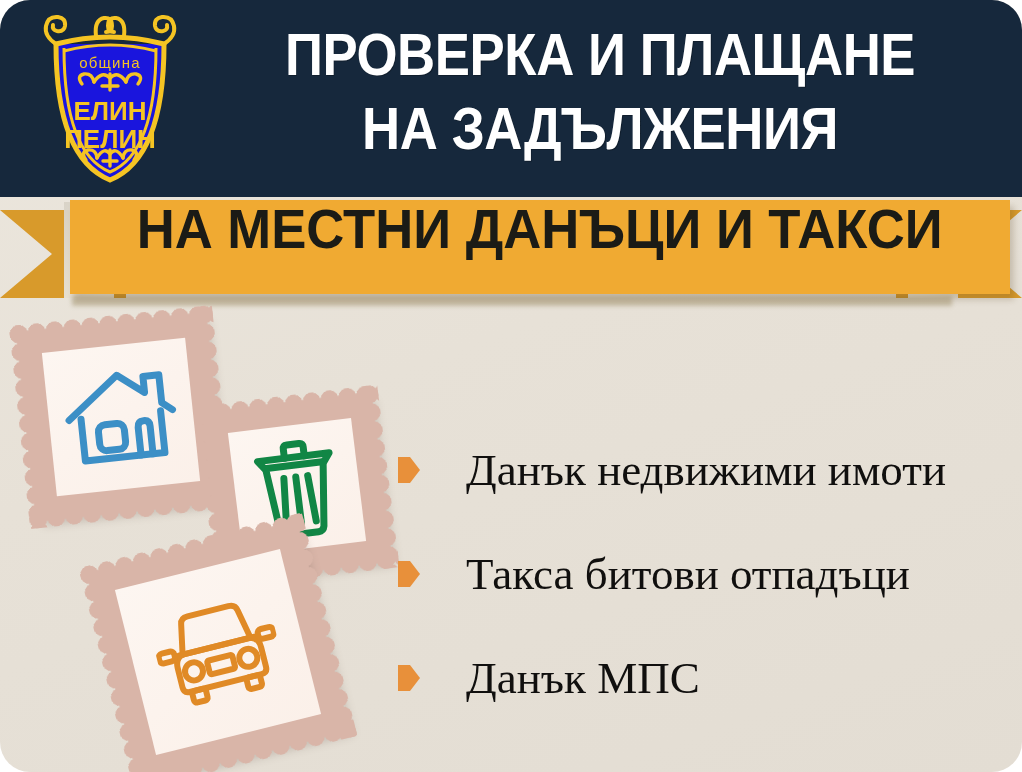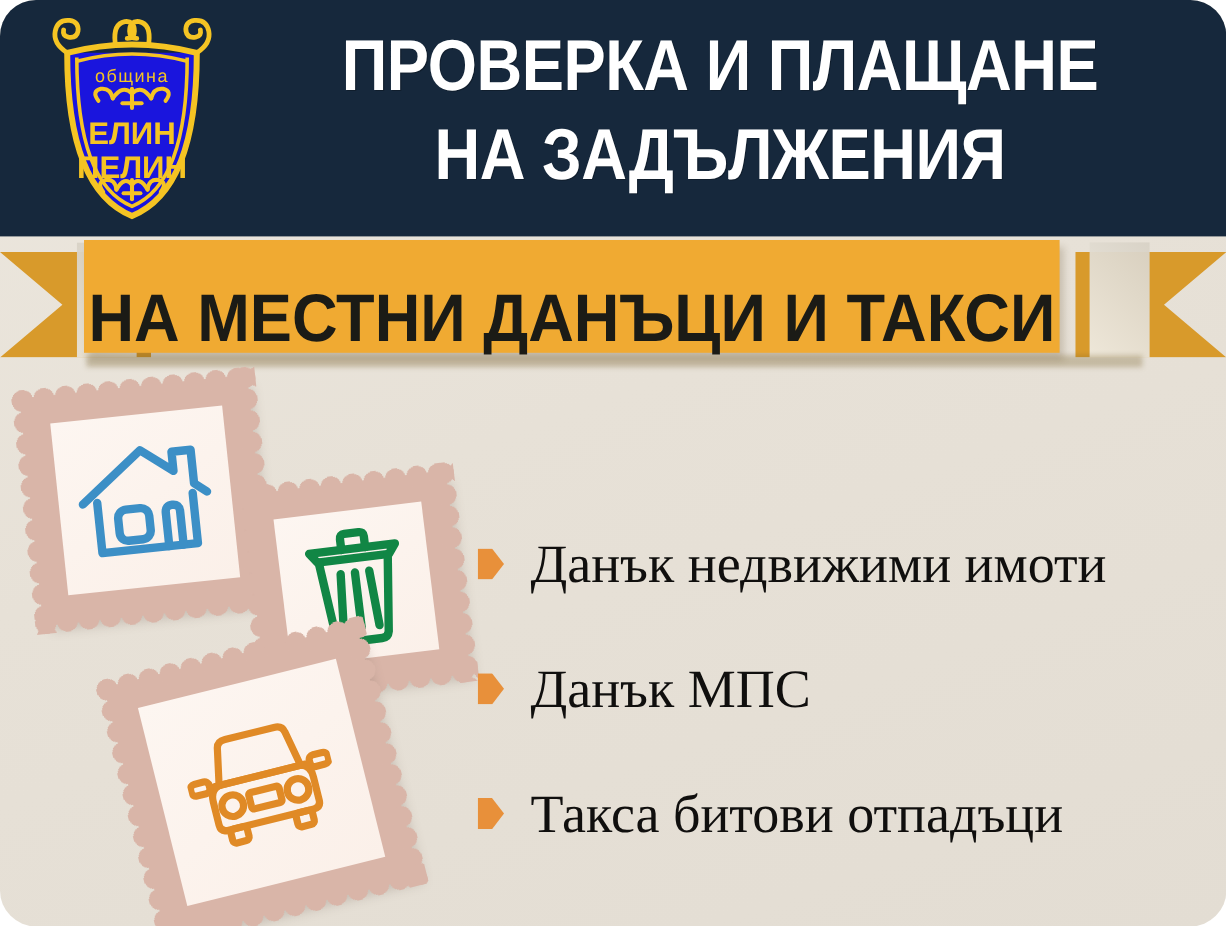--- a/index.html
+++ b/index.html
@@ -93,25 +93,25 @@
   .ribbon-shadow {
     position: absolute;
     left: 72px; top: 100px;
     width: 880px; height: 10px;
     background: rgba(120,95,40,0.30);
     filter: blur(2px);
   }
   .ribbon-main {
     position: absolute;
     left: 70px; top: 4px;
-    width: 813px;
+    width: 940px;
     height: 94px;
     background: #f0aa32;
     display: flex;
-    align-items: flex-end;
+    align-items: flex-start;
     justify-content: center;
     box-shadow: 4px 6px 6px rgba(90,70,30,0.22);
   }
   .ribbon-text {
     color: #1b1b16;
     font-family: "Liberation Sans", sans-serif;
     font-weight: bold;
     font-size: 56px;
     line-height: 58px;
     letter-spacing: 0px;
@@ -180,20 +180,21 @@
     background: #e8903a;
     clip-path: polygon(0 0, 12px 0, 22px 13px, 12px 26px, 0 26px);
     margin-right: 22px;
   }
   .list-label {
     font-family: "Liberation Serif", serif;
     font-size: 45px;
     line-height: 50px;
     color: #100f0e;
     white-space: nowrap;
+    margin-left: 24px;
   }
 </style>
 </head>
 <body>
 
 <div class="poster">
 
   <div class="header-bar"></div>
 
   <div class="crest">
@@ -300,21 +301,21 @@
     </div>
   </div>
 
   <div class="list">
     <div class="list-item">
       <span class="bullet"></span>
       <span class="list-label">Данък недвижими имоти</span>
     </div>
     <div class="list-item">
       <span class="bullet"></span>
-      <span class="list-label">Данък МПС</span>
+      <span class="list-label">Такса битови отпадъци</span>
     </div>
     <div class="list-item">
       <span class="bullet"></span>
-      <span class="list-label">Такса битови отпадъци</span>
+      <span class="list-label">Данък МПС</span>
     </div>
   </div>
 
 </div>
 
 </body></html>

